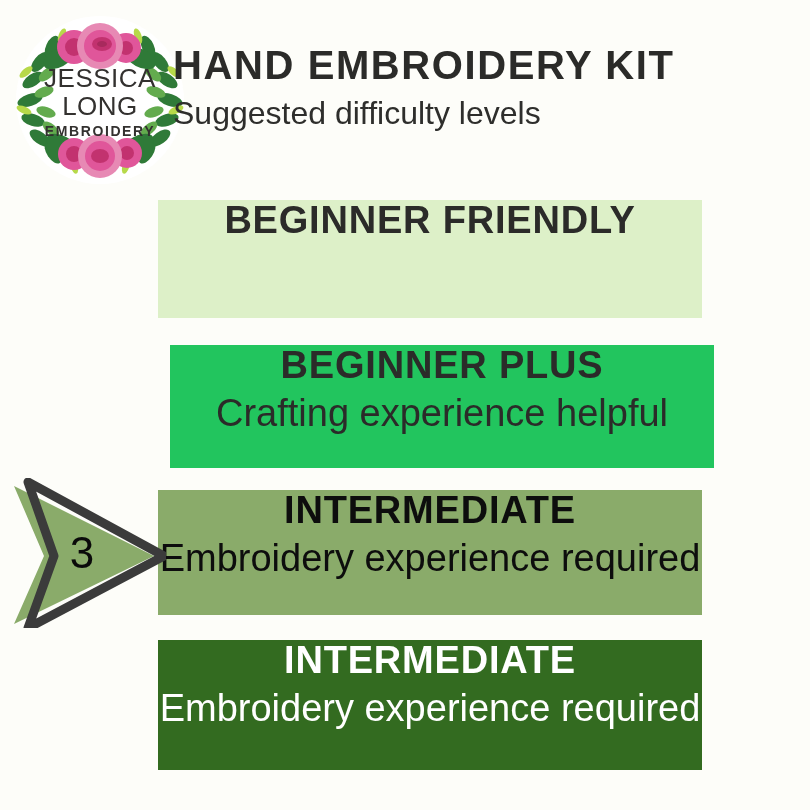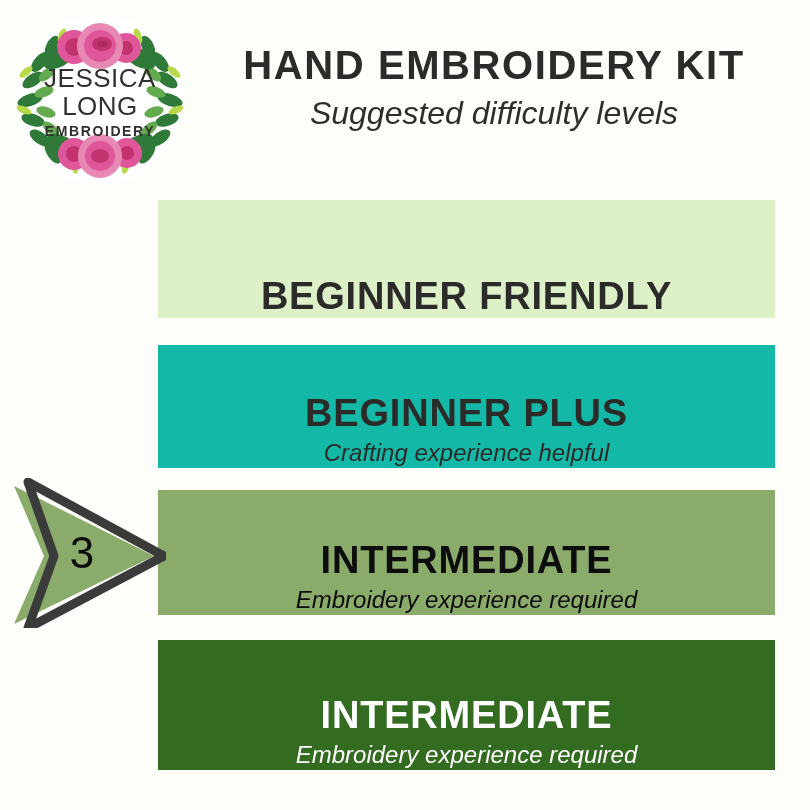--- a/index.html
+++ b/index.html
@@ -27,74 +27,72 @@
   #logo {
     position: absolute;
     left: 14px;
     top: 14px;
     width: 172px;
     height: 172px;
   }
 
   #title-block {
     position: absolute;
-    left: 190px;
+    left: 173px;
     top: 42px;
     width: 608px;
-    text-align: center;
+    text-align: left;
   }
 
   #kit-title {
     font-size: 40px;
     font-weight: bold;
     letter-spacing: 1.6px;
     color: #2b2b29;
     line-height: 1.15;
     white-space: nowrap;
   }
 
   #kit-subtitle {
     font-size: 32px;
-    font-style: italic;
     color: #2e2e2c;
     line-height: 1.35;
     margin-top: 4px;
   }
 
   
   #levels {
     position: absolute;
     left: 158px;
     top: 200px;
     width: 617px;
   }
 
   .level-bar {
     position: absolute;
     left: 0;
-    width: 617px;
+    width: 544px;
     box-sizing: border-box;
     display: flex;
     flex-direction: column;
     align-items: center;
-    justify-content: flex-end;
+    justify-content: flex-start;
     padding: 0 10px;
   }
 
   .level-name {
     font-size: 38px;
     font-weight: bold;
     letter-spacing: 0.8px;
     line-height: 1.1;
     white-space: nowrap;
   }
 
   .level-desc {
-    font-size: 24px;
-    font-style: italic;
+    font-size: 38px;
     line-height: 1.25;
     margin-top: 3px;
     white-space: nowrap;
   }
 
   .level-desc:empty { display: none; }
 
   
   #marker {
     position: absolute;
@@ -215,21 +213,21 @@
   <div id="title-block">
     <div id="kit-title" style="color: rgb(43, 43, 41);">HAND EMBROIDERY KIT</div>
     <div id="kit-subtitle">Suggested difficulty levels</div>
   </div>
 </div>
 
 <div id="levels" style="height: 570px;">
     <div class="level-bar" style="top: 0px; height: 118px; background: rgb(221, 240, 200); color: rgb(43, 43, 41);">
       <div class="level-name">BEGINNER FRIENDLY</div>
     </div>
-    <div class="level-bar" style="top: 145px; height: 123px; background: #14b8a6; color: rgb(43, 43, 41);">
+    <div class="level-bar" style="top: 145px; height: 123px; background: #22c55e; color: rgb(43, 43, 41); margin-left: 12px;">
       <div class="level-name">BEGINNER PLUS</div>
       <div class="level-desc">Crafting experience helpful</div>
     </div>
     <div class="level-bar" style="top: 290px; height: 125px; background: rgb(138, 171, 106); color: rgb(13, 13, 13);">
       <div class="level-name">INTERMEDIATE</div>
       <div class="level-desc">Embroidery experience required</div>
     </div>
     <div class="level-bar" style="top: 440px; height: 130px; background: rgb(51, 107, 32); color: rgb(255, 255, 255);">
       <div class="level-name">INTERMEDIATE</div>
       <div class="level-desc">Embroidery experience required</div>

